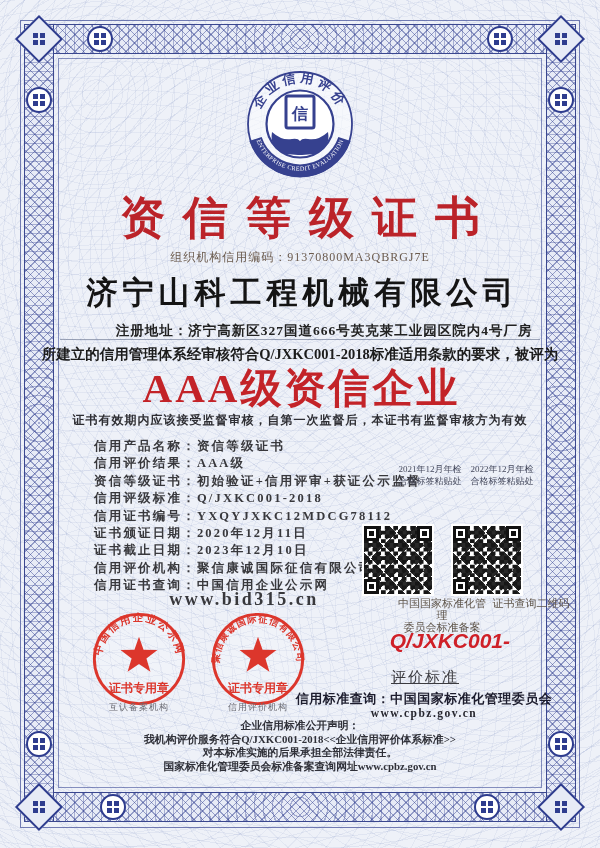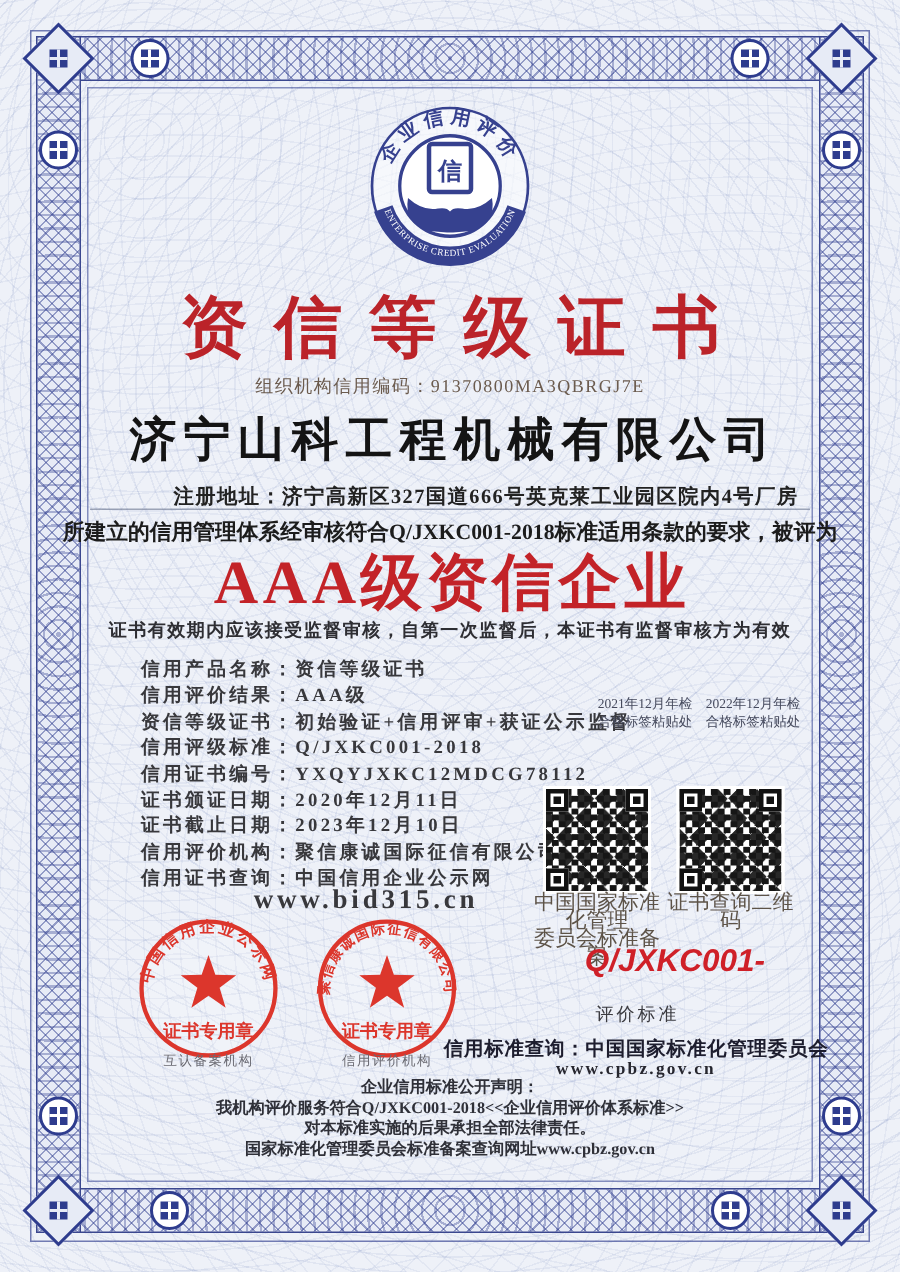--- a/index.html
+++ b/index.html
@@ -61,25 +61,25 @@
   .sticker{top:464px;width:72px;text-align:center;font-size:9px;line-height:11.5px;color:#45495c;}
   .qr{width:68px;height:68px;top:524px;border:2px solid #fff;box-sizing:content-box;
       background-color:#fff;
       background-image:
         repeating-conic-gradient(from 45deg, rgba(22,22,22,.92) 0% 25%, rgba(255,255,255,0) 0% 50%),
         repeating-conic-gradient(#161616 0% 25%, #ffffff 0% 50%);
       background-size:13px 13px, 8.5px 8.5px;}
   .fd{position:absolute;width:15px;height:15px;border:3px solid #111;background:#fff;box-sizing:border-box;}
   .fd::after{content:"";position:absolute;inset:2px;background:#111;}
   .fd.tl{left:0;top:0}.fd.tr{right:0;top:0}.fd.bl{left:0;bottom:0}
-  .qr-cap{top:597px;width:96px;text-align:center;font-size:14px;line-height:12px;color:#5d5348;}
+  .qr-cap{top:597px;width:96px;text-align:center;font-size:11px;line-height:12px;color:#5d5348;margin-left:44px;}
   .std-no{left:360px;top:629px;width:150px;text-align:right;font-size:21px;line-height:23px;
           font-weight:bold;font-style:italic;color:#cf2028;
           font-family:"Liberation Sans","DejaVu Sans",sans-serif;}
-  .std-label{left:355px;top:668px;width:140px;text-align:center;font-size:12px;color:#3b3b40;letter-spacing:2px;}
+  .std-label{left:355px;top:668px;width:140px;text-align:center;font-size:15px;color:#3b3b40;letter-spacing:2px;text-decoration:underline;}
   .std-query{left:284px;top:690px;width:280px;text-align:center;font-size:13px;font-weight:bold;
              color:#1d1d2e;letter-spacing:0.5px;}
   .std-site{left:284px;top:707px;width:280px;text-align:center;font-size:11.5px;font-weight:bold;
             color:#26262e;letter-spacing:1.5px;}
   .seal-cap{top:701px;width:86px;text-align:center;font-size:9px;color:#6a6a72;letter-spacing:1px;}
   .decl{left:40px;right:40px;top:719px;text-align:center;font-size:10.8px;line-height:13.6px;
         font-weight:600;color:#2f3038;}
   svg{position:absolute;}
 </style>
 </head>

